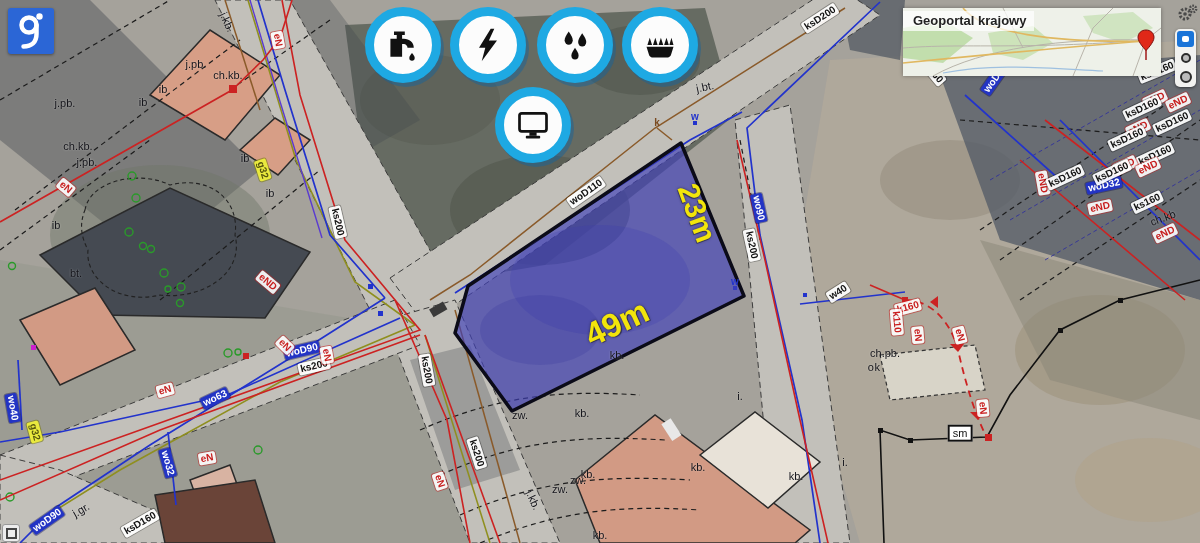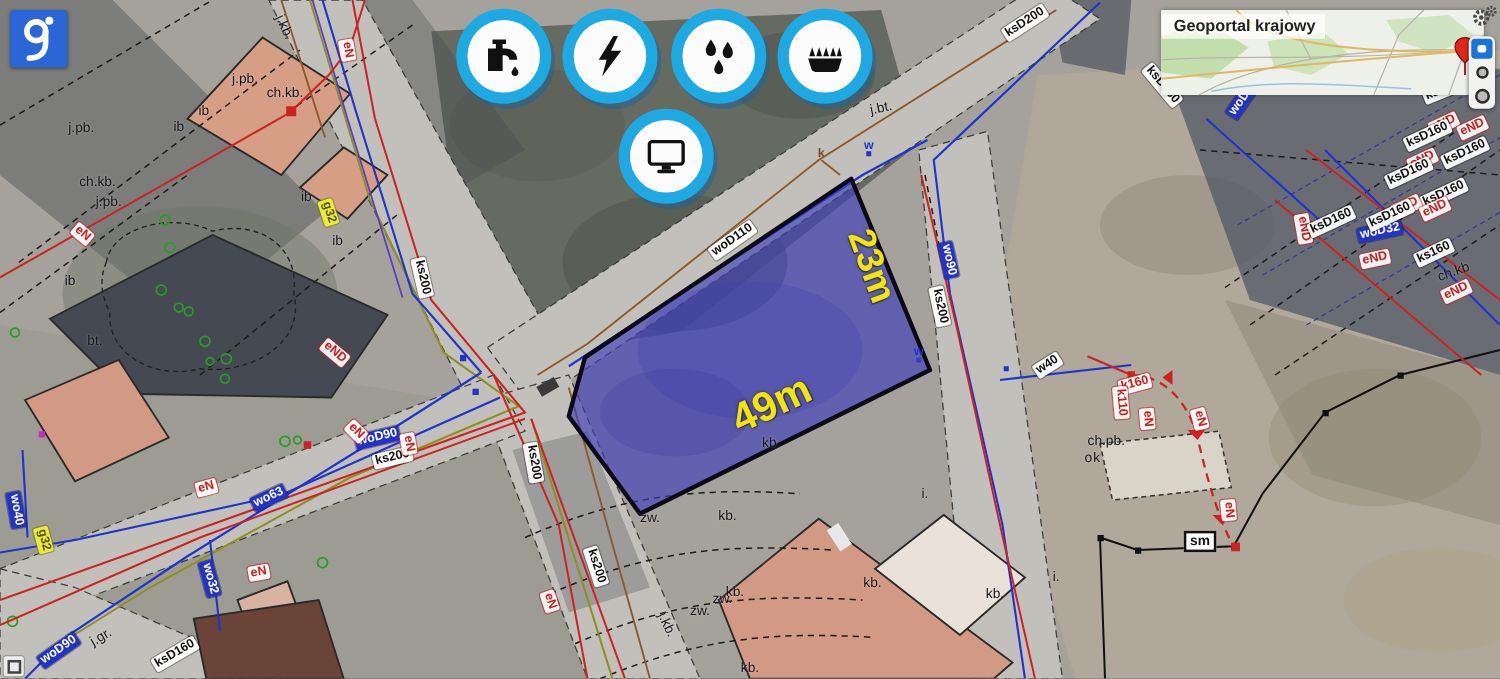--- a/index.html
+++ b/index.html
@@ -11,32 +11,32 @@
       line-height:1.15;padding:0 2px;border-radius:2px;transform-origin:center;}
   .ml-wb{background:rgba(255,255,255,.93);color:#111;box-shadow:0 0 0 1px rgba(0,0,0,.3);}
   .ml-rb{background:rgba(255,255,255,.9);color:#c81e1e;box-shadow:0 0 0 1px rgba(200,30,30,.55);}
   .ml-bb{background:#2334c4;color:#fff;box-shadow:0 0 0 1px rgba(10,10,80,.4);}
   .ml-yb{background:#e9e93e;color:#56560f;box-shadow:0 0 0 1px rgba(120,120,20,.6);}
   .ml-pl{background:none;color:#14141a;font-weight:normal;font-size:11px;padding:0;
          text-shadow:0 0 2px rgba(255,255,255,.45);}
   .ml-plb{background:none;color:#2233cc;font-weight:bold;padding:0;}
   .ml-plk{background:none;color:#7a4a20;font-weight:bold;padding:0;}
   .ml-smb{background:#fff;color:#111;border:2px solid #111;border-radius:0;
-          font-weight:bold;font-size:11px;padding:0 3px;}
+          font-weight:normal;font-size:11px;padding:0 3px;}
   .dim{position:absolute;z-index:3;color:#f2e50b;font-weight:bold;
        font-family:"Liberation Sans",sans-serif;
        text-shadow:0 0 3px rgba(20,20,0,.6),1px 1px 0 rgba(0,0,0,.35);}
   #dim-long{left:617px;top:323px;font-size:33px;transform:translate(-50%,-50%) rotate(-25deg);}
   #dim-short{left:697px;top:213px;font-size:30px;transform:translate(-50%,-50%) rotate(70deg);}
   .util-btn{position:absolute;width:58px;height:58px;border-radius:50%;background:#fcfcfc;
             border:9px solid #1ea9e3;box-shadow:3px 4px 0 rgba(18,100,160,.45);
             display:flex;align-items:center;justify-content:center;z-index:5;}
   #logo{position:absolute;left:8px;top:8px;width:46px;height:46px;background:#2b66d6;
         border-radius:3px;z-index:5;box-shadow:0 1px 3px rgba(0,0,0,.4);}
-  #minimap{position:absolute;left:929px;top:8px;width:258px;height:68px;z-index:5;
+  #minimap{position:absolute;left:903px;top:8px;width:258px;height:68px;z-index:5;
            background:#edf0e8;box-shadow:0 0 4px rgba(0,0,0,.35);overflow:hidden;}
   #minimap-title{position:absolute;left:0;top:3px;padding:2px 8px 3px 10px;
                  background:rgba(255,255,255,.72);color:#222;font:bold 13px "Liberation Sans",sans-serif;
                  text-shadow:0 1px 0 #fff;z-index:2;}
   #gear{position:absolute;left:1178px;top:4px;width:20px;height:18px;z-index:6;}
   #map-controls{position:absolute;left:1175px;top:29px;width:21px;height:58px;z-index:6;
                 background:#f2f2f0;border-radius:5px;box-shadow:0 1px 3px rgba(0,0,0,.5);
                 display:flex;flex-direction:column;align-items:center;justify-content:space-between;
                 padding:2px 0;box-sizing:border-box;}
   .mc-btn{width:17px;height:16px;border-radius:3px;display:flex;align-items:center;

